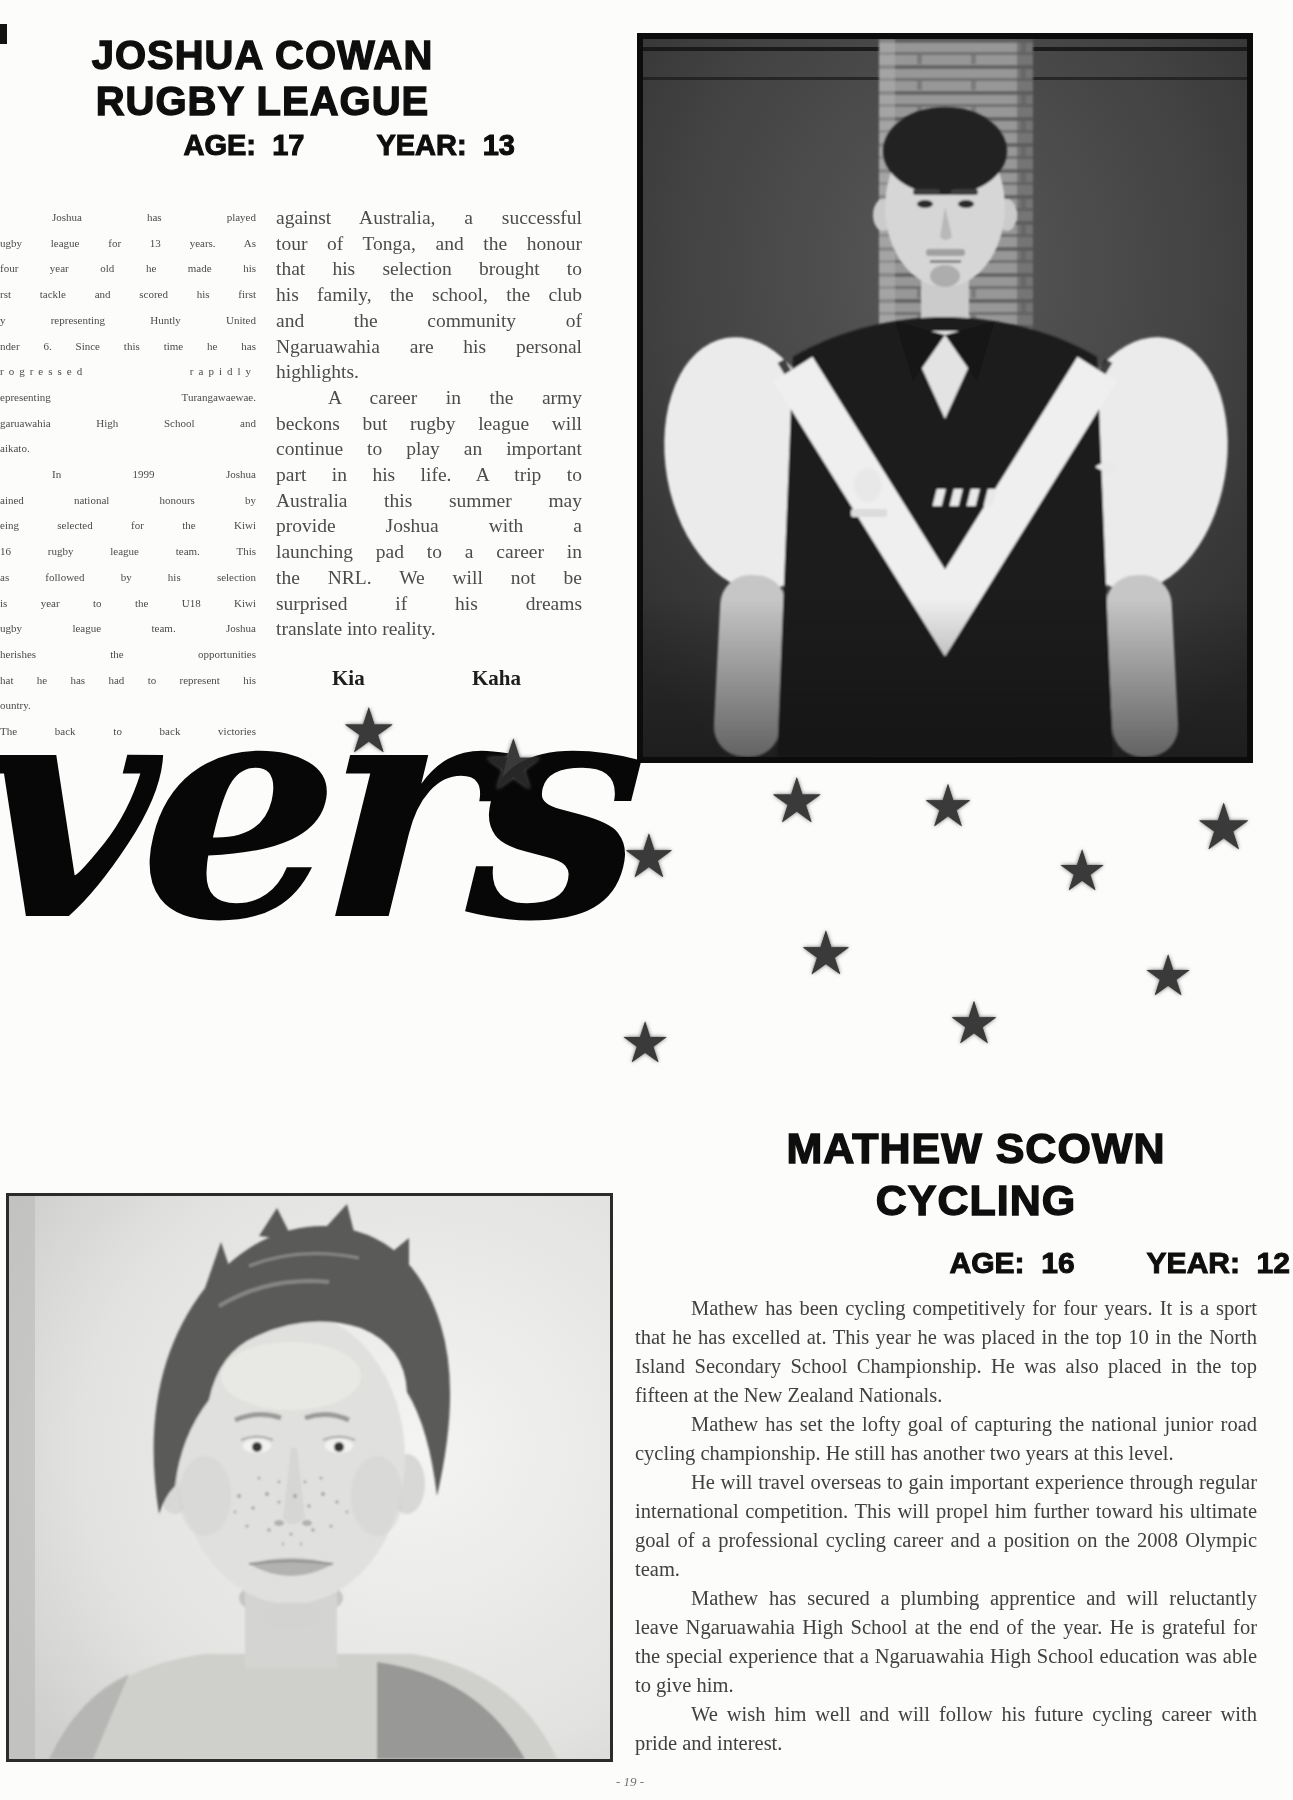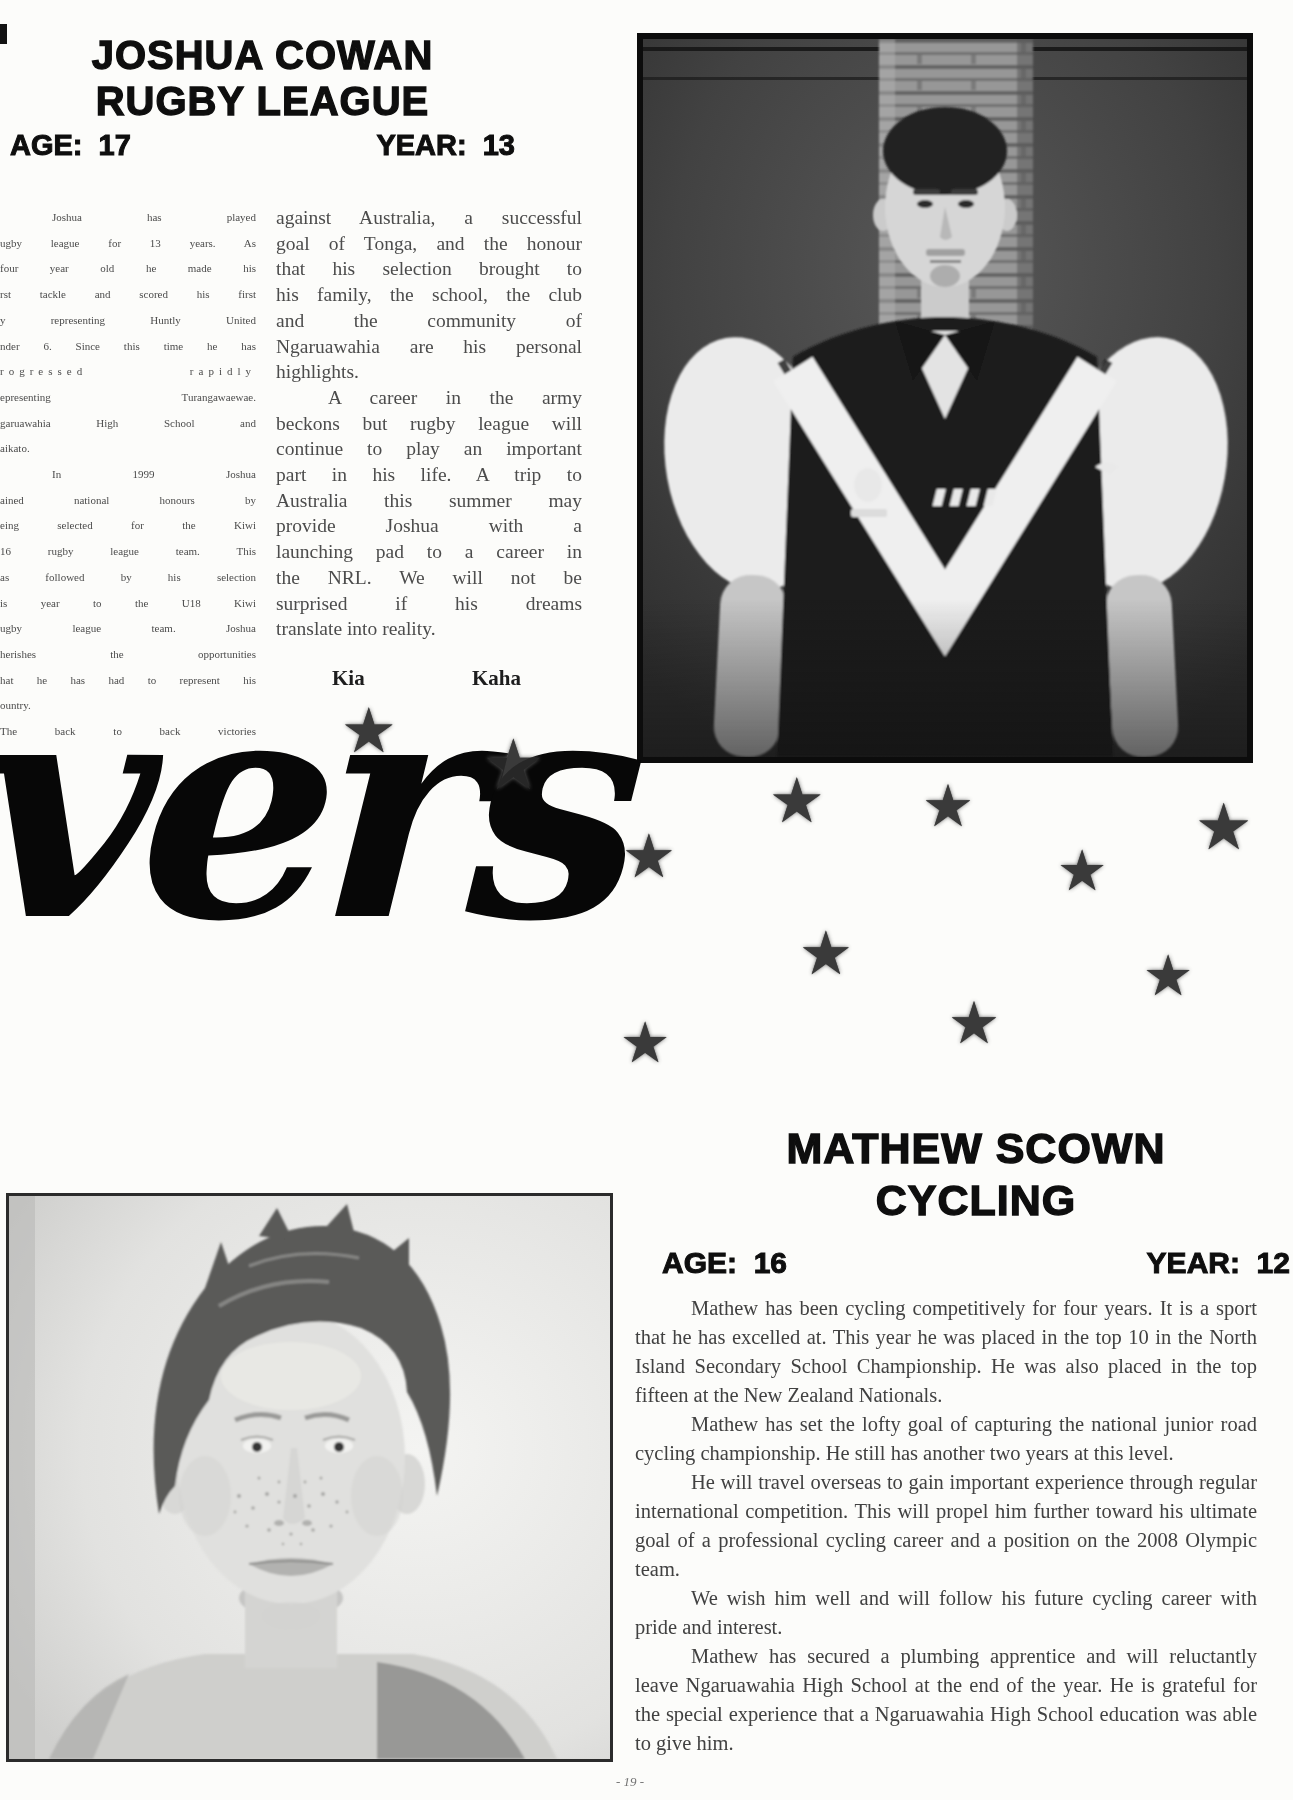--- a/index.html
+++ b/index.html
@@ -5,21 +5,21 @@
   html,body{margin:0;padding:0;background:#888;}
   .page{position:relative;width:1293px;height:1800px;background:#fcfcfa;overflow:hidden;
         font-family:"Liberation Serif",serif;margin:0 auto;padding-left:36px;}
   .scan-tick{position:absolute;left:0;top:24px;width:7px;height:20px;background:#121212;}
 
   
   .jos-header{position:absolute;left:10px;top:32px;width:505px;text-align:center;
               font-family:"Liberation Sans",sans-serif;font-weight:bold;color:#0e0e0e;}
   .jos-header .name,.jos-header .sport{font-size:40px;line-height:46px;letter-spacing:1px;
               -webkit-text-stroke:1.3px #0e0e0e;}
-  .age-row{display:flex;justify-content:space-between;gap:72px;font-size:29px;line-height:34px;
+  .age-row{display:flex;justify-content:flex-end;gap:72px;font-size:29px;line-height:34px;
            margin-top:4px;white-space:pre;-webkit-text-stroke:1px #0e0e0e;}
   .mat-header{position:absolute;left:662px;top:1122px;width:628px;text-align:center;
               font-family:"Liberation Sans",sans-serif;font-weight:bold;color:#0e0e0e;}
   .mat-header .name,.mat-header .sport{font-size:43px;line-height:52px;letter-spacing:1px;
               -webkit-text-stroke:1.4px #0e0e0e;}
   .mat-header .age-row{font-size:30px;margin-top:20px;}
 
   
   .col{position:absolute;top:205px;color:#4c4c4c;}
   .col-left{left:0;width:256px;font-size:11px;line-height:25.7px;}
@@ -91,21 +91,21 @@
       <div class="jl">as followed by his selection</div>
       <div class="jl">is year to the U18 Kiwi</div>
       <div class="jl">ugby league team. Joshua</div>
       <div class="jl">herishes the opportunities</div>
       <div class="jl">hat he has had to represent his</div>
       <div>ountry.</div>
       <div class="jl">The back to back victories</div>
     </div>
   <div class="col col-right">
       <div class="jl">against Australia, a successful</div>
-      <div class="jl">goal of Tonga, and the honour</div>
+      <div class="jl">tour of Tonga, and the honour</div>
       <div class="jl">that his selection brought to</div>
       <div class="jl">his family, the school, the club</div>
       <div class="jl">and the community of</div>
       <div class="jl">Ngaruawahia are his personal</div>
       <div>highlights.</div>
       <div class="jl ind">A career in the army</div>
       <div class="jl">beckons but rugby league will</div>
       <div class="jl">continue to play an important</div>
       <div class="jl">part in his life. A trip to</div>
       <div class="jl">Australia this summer may</div>
@@ -291,19 +291,19 @@
             <circle cx="292" cy="348" r="1.3"></circle>
         </g>
       </g>
     </svg>
   </div>
 
   <div class="mat-body">
       <p>Mathew has been cycling competitively for four years. It is a sport that he has excelled at. This year he was placed in the top 10 in the North Island Secondary School Championship. He was also placed in the top fifteen at the New Zealand Nationals.</p>
       <p>Mathew has set the lofty goal of capturing the national junior road cycling championship. He still has another two years at this level.</p>
       <p>He will travel overseas to gain important experience through regular international competition. This will propel him further toward his ultimate goal of a professional cycling career and a position on the 2008 Olympic team.</p>
+      <p>Mathew has secured a plumbing apprentice and will reluctantly leave Ngaruawahia High School at the end of the year. He is grateful for the special experience that a Ngaruawahia High School education was able to give him.</p>
       <p>We wish him well and will follow his future cycling career with pride and interest.</p>
-      <p>Mathew has secured a plumbing apprentice and will reluctantly leave Ngaruawahia High School at the end of the year. He is grateful for the special experience that a Ngaruawahia High School education was able to give him.</p>
     </div>
 
   <div class="page-number">- 19 -</div>
 
 </div>
 
 </body></html>

